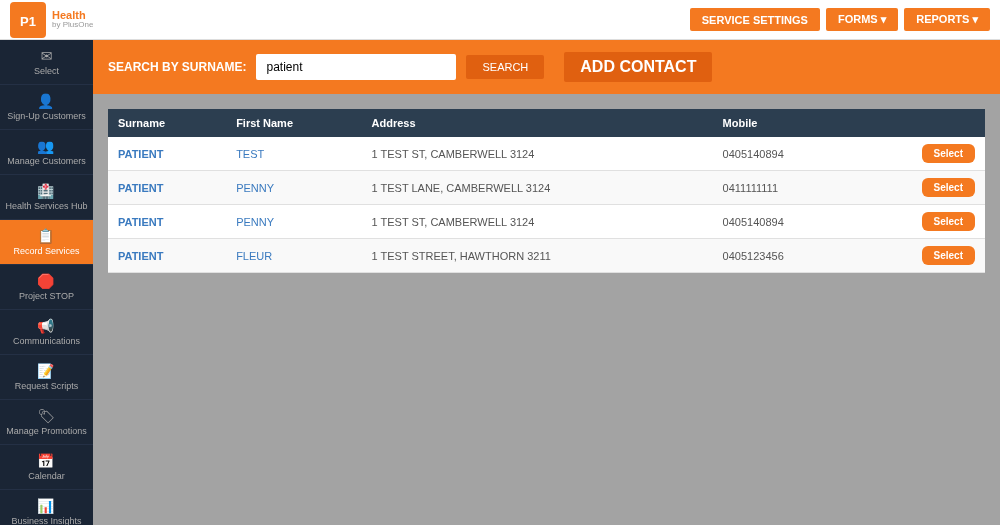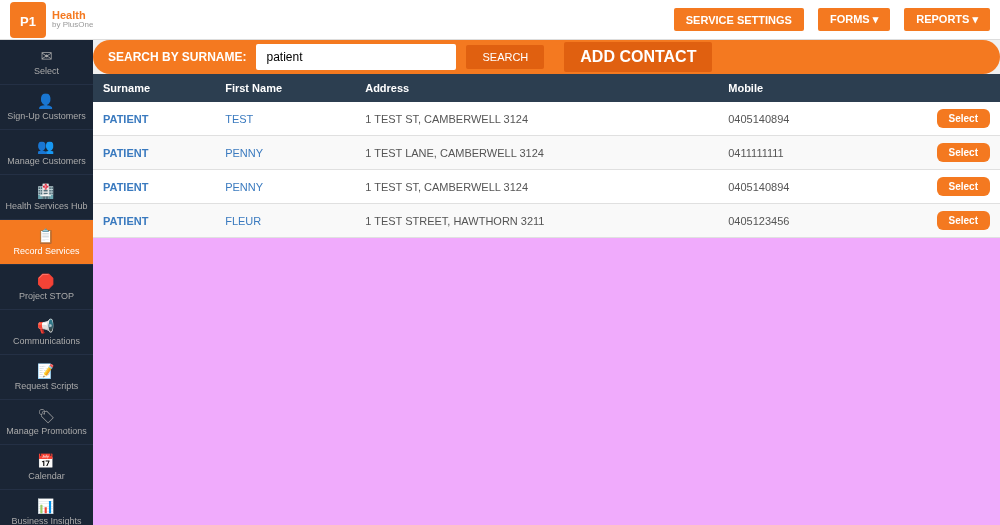--- a/index.html
+++ b/index.html
@@ -27,21 +27,21 @@
     }
     .page-title {
       font-size: 15px;
       font-weight: bold;
       color: #333;
       flex: 1;
       text-align: center;
     }
     .header-buttons {
       display: flex;
-      gap: 14px;
+      gap: 6px;
     }
     .header-btn {
       background: #f47920;
       color: #fff;
       border: none;
       padding: 5px 12px;
       font-size: 11px;
       font-weight: bold;
       cursor: pointer;
       border-radius: 2px;
@@ -83,26 +83,25 @@
     .content-area {
       flex: 1;
       display: flex;
       flex-direction: column;
       overflow: hidden;
     }
 
     
     .search-bar {
       background: #f47920;
-      padding: 2px 15px;
+      padding: 12px 15px;
       display: flex;
       align-items: center;
       gap: 10px;
       flex-shrink: 0;
-      border-radius: 18px;
     }
     .search-label {
       color: #fff;
       font-weight: bold;
       font-size: 12px;
       white-space: nowrap;
     }
     .search-input {
       padding: 6px 10px;
       border: none;
@@ -129,21 +128,22 @@
       font-weight: bold;
       cursor: pointer;
       border-radius: 2px;
       margin-left: 10px;
     }
 
     
     .table-area {
       flex: 1;
       overflow-y: auto;
-      background: #f0abfc;
+      padding: 15px;
+      background: #a3a3a3;
     }
     .data-table {
       width: 100%;
       border-collapse: collapse;
       background: #fff;
     }
     .data-table thead tr {
       background: #2c3e50;
       color: #fff;
     }

